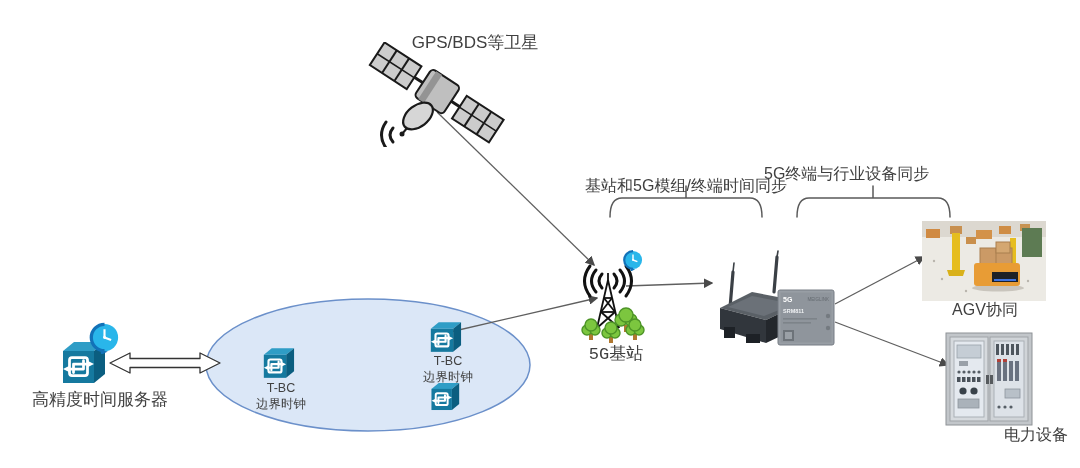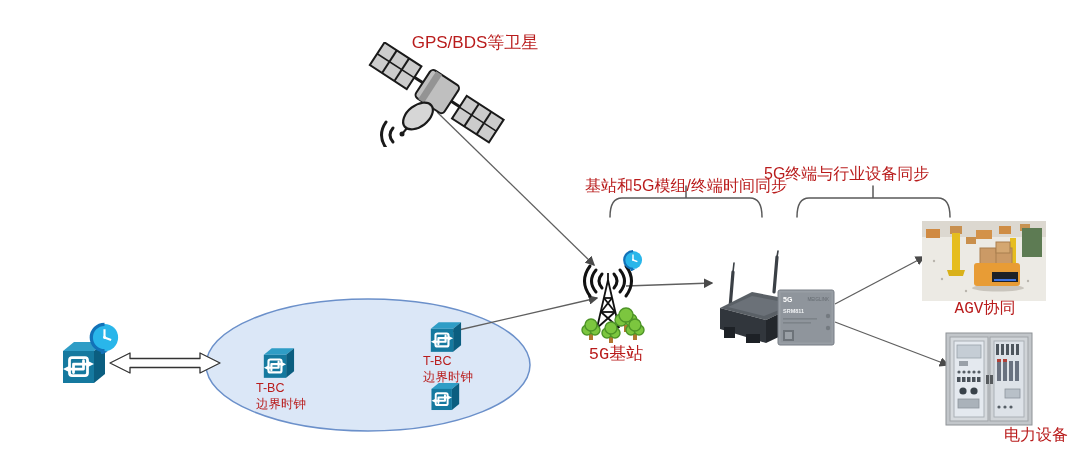--- a/index.html
+++ b/index.html
@@ -1,22 +1,22 @@
 <!DOCTYPE html>
 <html><head>
 <meta charset="utf-8">
 <style>
   html,body{margin:0;padding:0;background:#fff;}
   .stage{position:relative;width:1080px;height:468px;background:#ffffff;overflow:hidden;
          font-family:"Liberation Sans","DejaVu Sans",sans-serif;color:#2f2f2f;}
   .abs{position:absolute;}
-  .lbl{position:absolute;text-align:center;color:#b91c1c;line-height:1.2;white-space:nowrap;}
+  .lbl{position:absolute;text-align:center;color:#404040;line-height:1.2;white-space:nowrap;}
   .lbl-lg{font-size:17px;}
   .lbl-md{font-size:16px;}
-  .lbl-sm{font-size:12.5px;text-align:left;line-height:1.25;}
+  .lbl-sm{font-size:12.5px;text-align:center;line-height:1.25;}
   svg{display:block;}
   
   .cube-top{fill:#2f9dc6;} .cube-front{fill:#15799f;} .cube-side{fill:#0b5e80;}
 </style>
 </head>
 <body>
 
 <div class="stage">
 
   <svg class="abs" style="left:0;top:0;" width="1080" height="468" viewBox="0 0 1080 468">
@@ -88,20 +88,21 @@
     <polygon points="26,59 12,66 26,73" fill="#fff"></polygon>
   </svg>
   <svg class="abs" style="left:88px;top:321px;" width="33" height="33" viewBox="0 0 40 40">
     <circle cx="20" cy="20" r="16.5" fill="#29b6ea"></circle>
     <path d="M20,4 A16,16 0 0 0 20,36" fill="none" stroke="#1272b8" stroke-width="4"></path>
     <polygon points="15,35 24,37 16,41" fill="#1272b8"></polygon>
     <line x1="20" y1="20" x2="20" y2="10" stroke="#fff" stroke-width="2.6"></line>
     <line x1="20" y1="20" x2="28" y2="23" stroke="#fff" stroke-width="2.6"></line>
     <circle cx="20" cy="20" r="1.8" fill="#fff"></circle>
   </svg>
+  <div class="lbl lbl-lg" style="left:20px;top:390px;width:160px;">高精度时间服务器</div>
 
   <svg class="abs" style="left:259px;top:344px;" width="37" height="36" viewBox="0 0 100 100">
     <polygon class="cube-top" points="12,30 34,12 96,12 74,30"></polygon>
     <polygon class="cube-side" points="74,30 96,12 96,76 74,94"></polygon>
     <rect class="cube-front" x="12" y="30" width="62" height="64"></rect>
     <g stroke="#fff" stroke-width="6" fill="none" stroke-linecap="round" stroke-linejoin="round">
       <rect x="25" y="43" width="36" height="36" rx="5"></rect>
       <path d="M33,73 V56 H62"></path>
         <path d="M53,49 V66 H24"></path>
     </g>
@@ -255,21 +256,21 @@
       <rect x="74" y="21" width="14" height="11" fill="#d4a771" stroke="#a97f4e" stroke-width="1"></rect>
       <rect x="52" y="42" width="46" height="23" rx="3" fill="#e89c35"></rect>
       <rect x="70" y="51" width="26" height="10" fill="#1e2126"></rect>
       <rect x="72" y="58" width="22" height="2" fill="#3f74e0"></rect>
     </g>
     <circle cx="20" cy="58" r="1.2" fill="#b9b5ad"></circle>
       <circle cx="44" cy="70" r="1.2" fill="#b9b5ad"></circle>
     <circle cx="106" cy="60" r="1.2" fill="#b9b5ad"></circle>
       <circle cx="12" cy="40" r="1.2" fill="#b9b5ad"></circle>
   </svg>
-  <div class="lbl lbl-md" style="left:935px;top:300px;width:100px;font-family:Liberation Mono, monospace;">AGV协同</div>
+  <div class="lbl lbl-md" style="left:935px;top:300px;width:100px;">AGV协同</div>
 
   <svg class="abs" style="left:944px;top:331px;" width="90" height="96" viewBox="0 0 90 96">
     <rect x="2" y="2" width="86" height="92" fill="#c2c6ca" stroke="#8e9296" stroke-width="1"></rect>
     <g>
       <rect x="6" y="6" width="38" height="84" fill="#d6dade" stroke="#9fa3a7" stroke-width="1"></rect>
       <rect x="10" y="10" width="30" height="76" fill="#e4e9ef" stroke="#aab0b6" stroke-width="1"></rect>
       <rect x="13" y="14" width="24" height="13" fill="#c5cdd5" stroke="#9aa2aa" stroke-width="0.8"></rect>
       <rect x="15" y="30" width="9" height="5" fill="#99a0a8"></rect>
       <circle cx="15" cy="41" r="1.6" fill="#565e66"></circle>
         <circle cx="20" cy="41" r="1.6" fill="#565e66"></circle>

